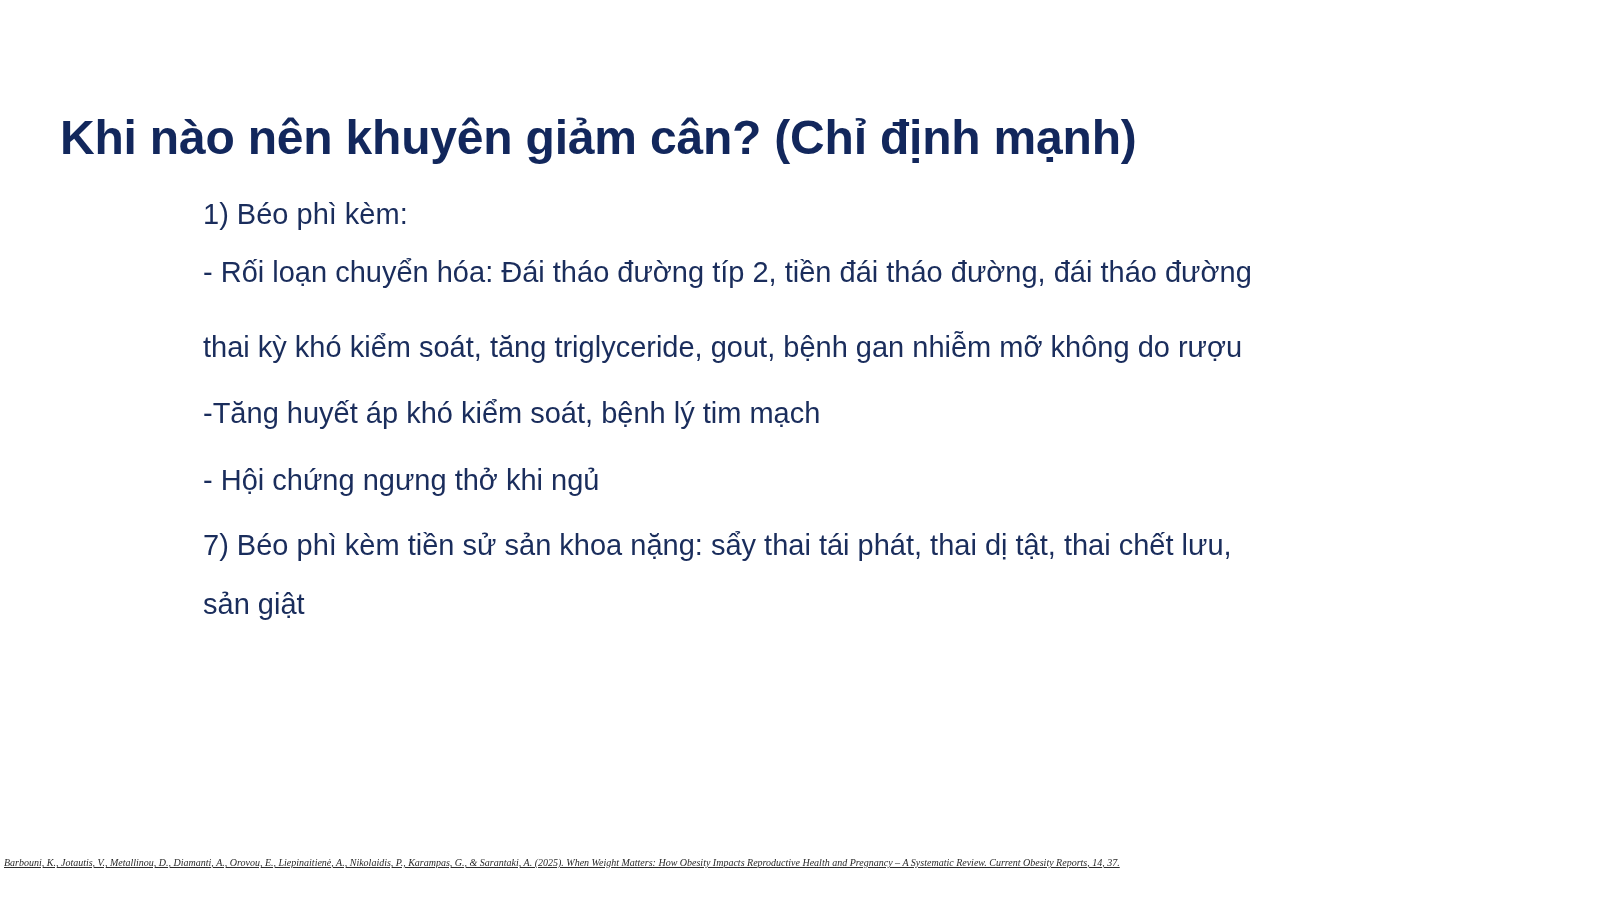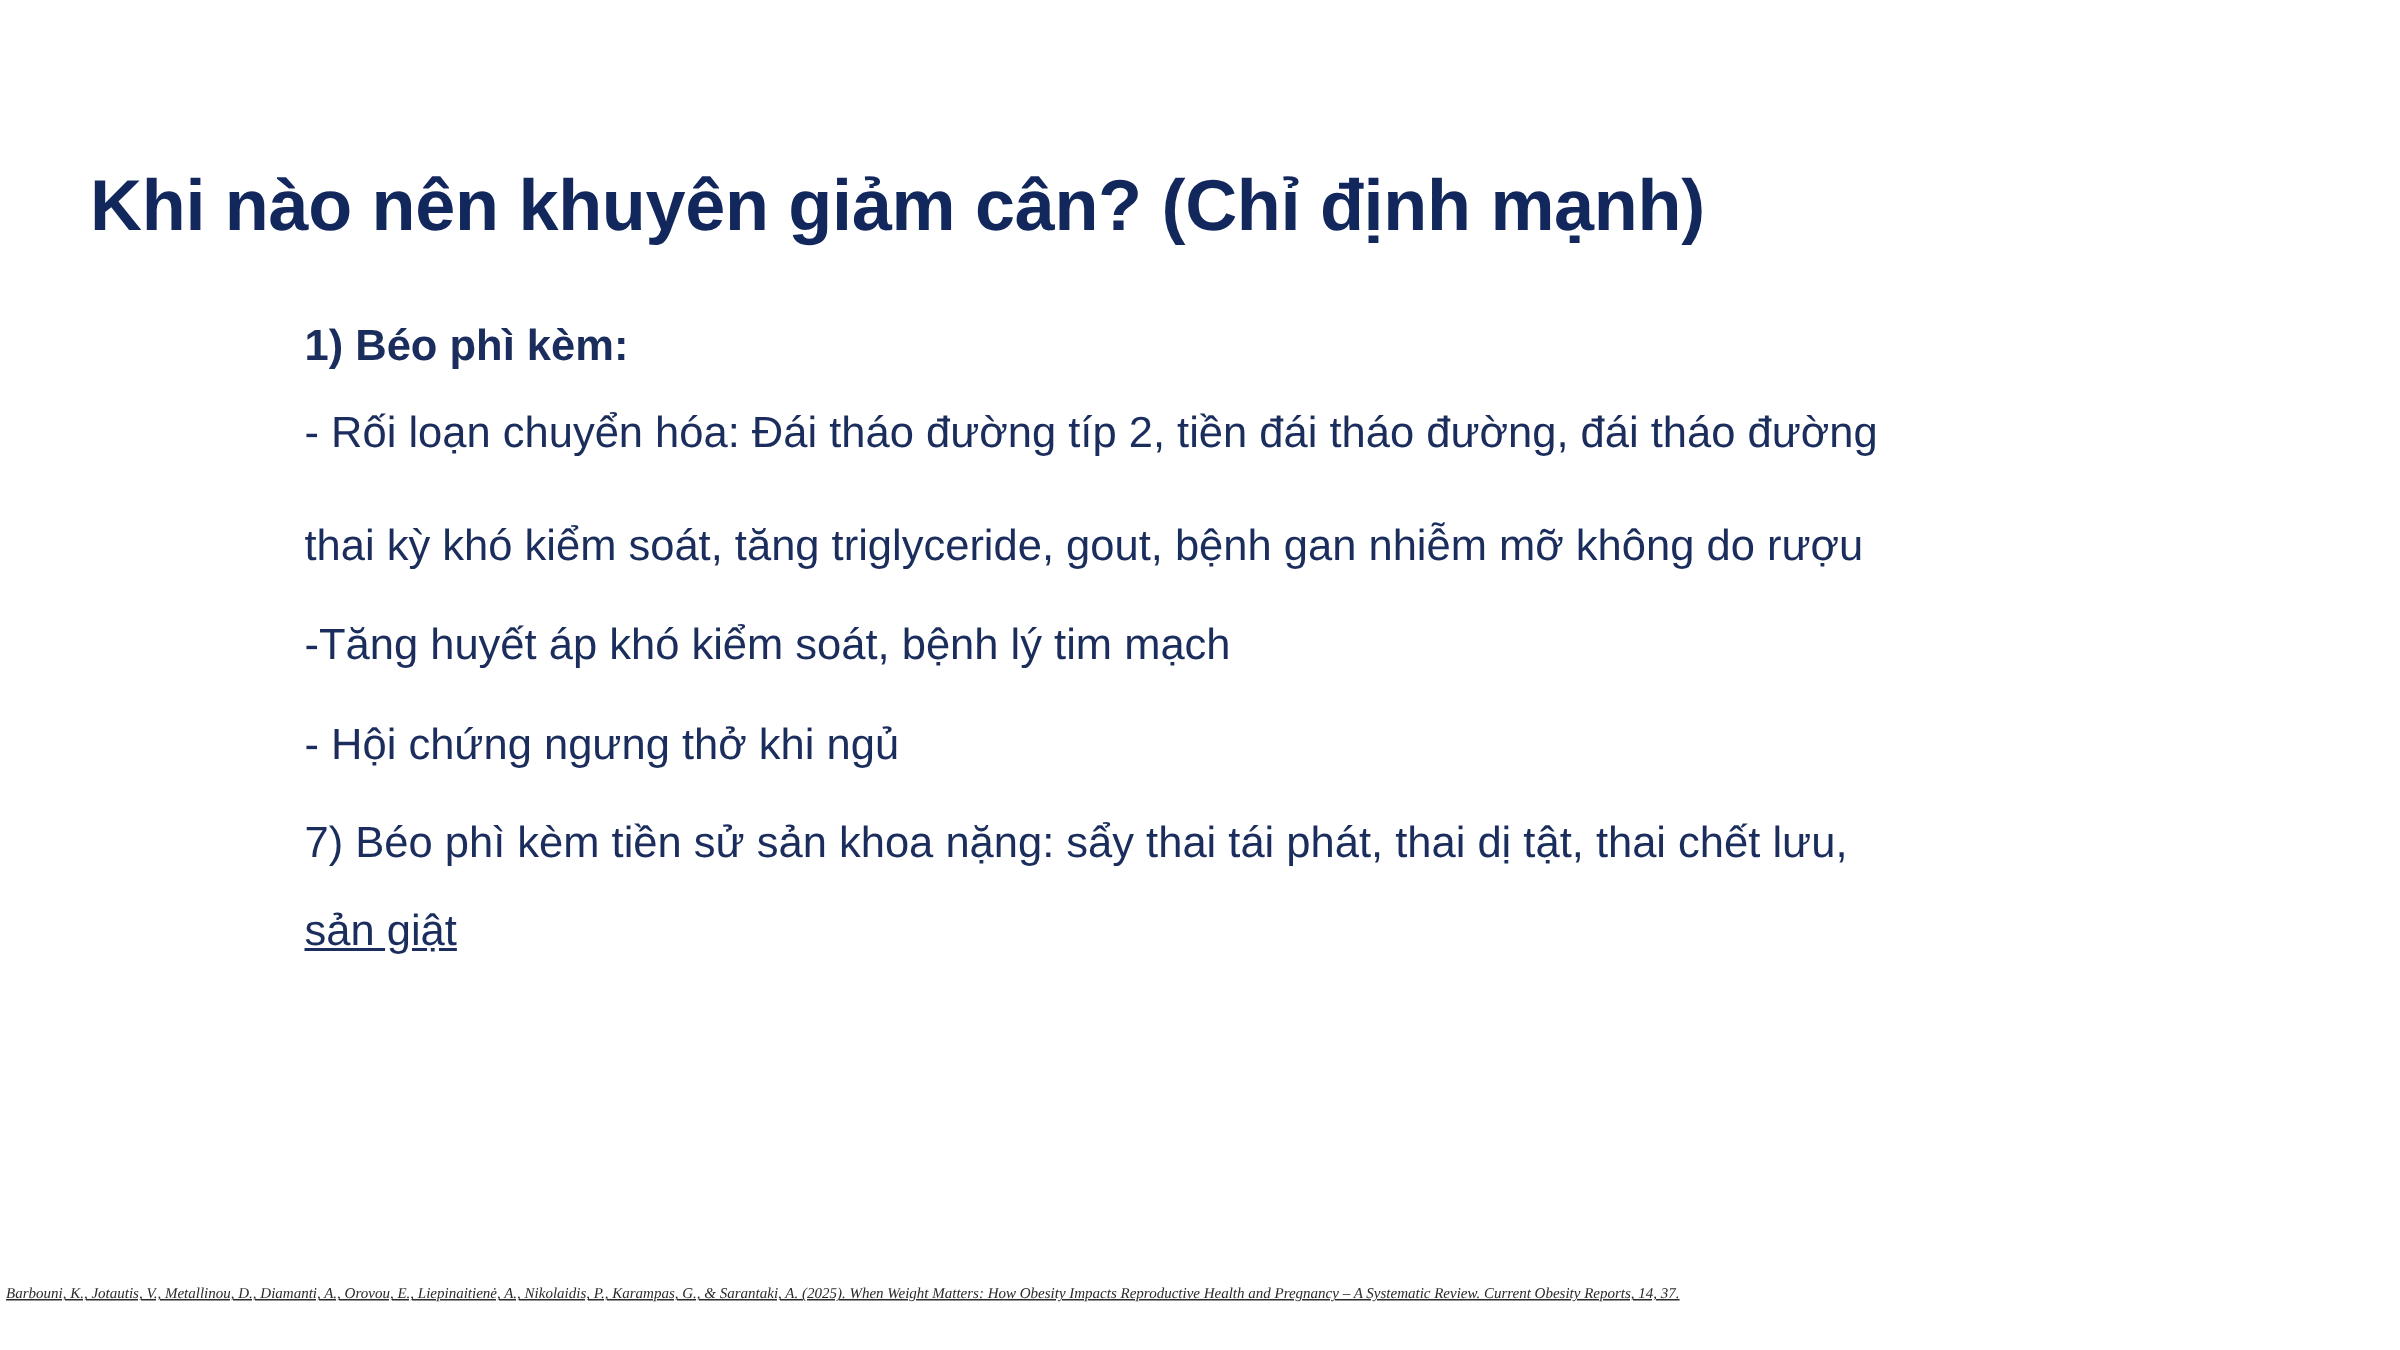--- a/index.html
+++ b/index.html
@@ -45,27 +45,27 @@
   .body-line {
     color: #1a2d5c;
     font-family: "Liberation Sans", sans-serif;
     font-size: 29px;
     font-weight: normal;
     line-height: 1;
     white-space: pre;
   }
 
   
-  .ln1 { margin-top: 17px; font-weight: bold;  }   
+  .ln1 { margin-top: 0px;  }   
   .ln2 { margin-top: 29px; }   
   .ln3 { margin-top: 46px; }   
   .ln4 { margin-top: 38px; }   
   .ln5 { margin-top: 37px; }   
   .ln6 { margin-top: 36px; }   
-  .ln7 { margin-top: 30px; text-decoration: underline; }   
+  .ln7 { margin-top: 30px; }   
 
   
   .citation {
     position: absolute;
     left: 4px;
     top: 857px;
     width: 1560px;
     font-family: "Liberation Serif", serif;
     font-style: italic;
     font-size: 10px;

